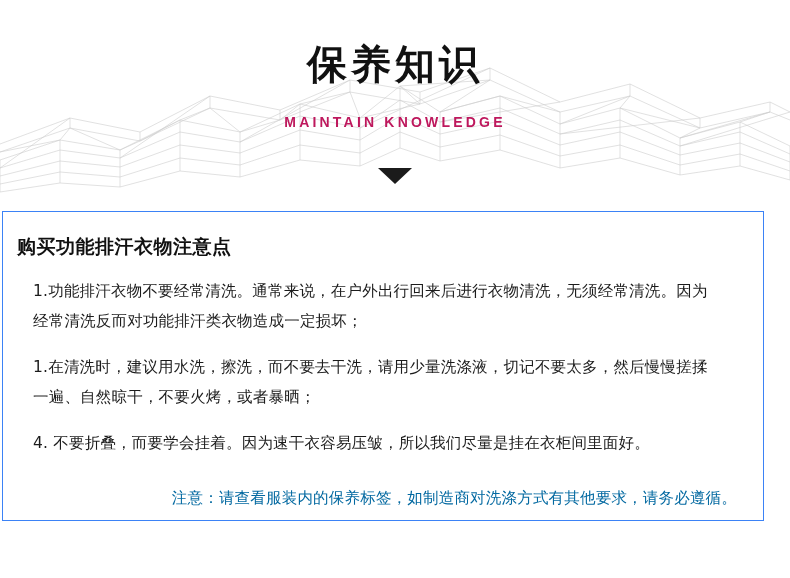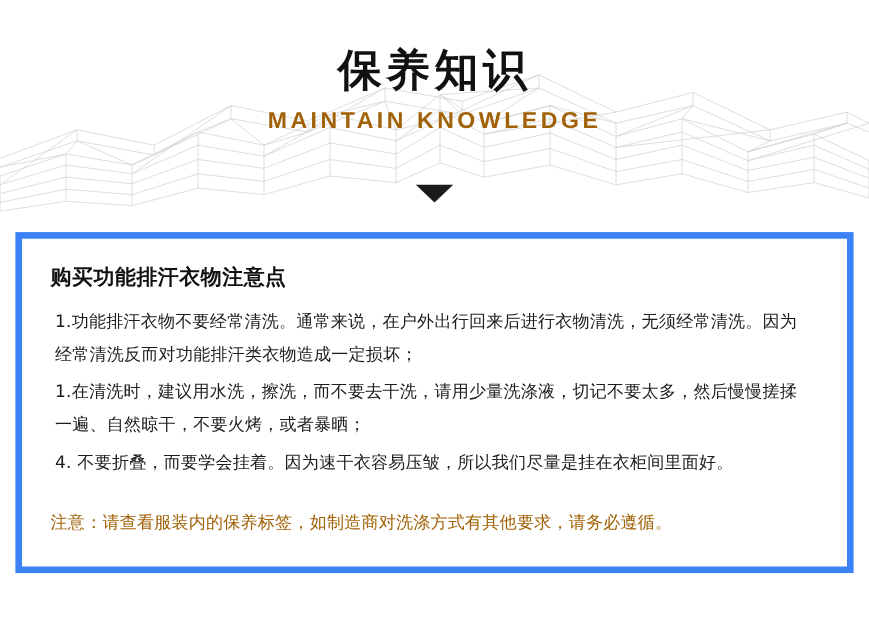--- a/index.html
+++ b/index.html
@@ -53,73 +53,74 @@
   .title-cn {
     font-size: 40px;
     font-weight: bold;
     letter-spacing: 4px;
     color: #111111;
     line-height: 1.1;
     margin: 0;
     font-family: "DejaVu Sans", "Liberation Sans", sans-serif;
   }
   .title-en {
-    margin-top: 12px;
-    font-size: 21px;
+    margin-top: 28px;
+    font-size: 14px;
     font-weight: bold;
     letter-spacing: 3.2px;
-    color: #a16207;
+    color: #be185d;
     font-family: "Liberation Sans", sans-serif;
   }
   .arrow-down {
     position: absolute;
     left: 50%;
     top: 168px;
     transform: translateX(-50%);
     width: 0;
     height: 0;
     border-left: 17px solid transparent;
     border-right: 17px solid transparent;
     border-top: 16px solid #1b1b1b;
   }
 
   
   .content-box {
     position: absolute;
-    left: 14px;
+    left: 2px;
     top: 211px;
     width: 762px;
     height: 310px;
-    border: 6px solid #3b82f6;
+    border: 1px solid #3b82f6;
     box-sizing: border-box;
-    padding: 22px 26px 0 26px;
+    padding: 22px 26px 0 14px;
   }
   .section-title {
     font-size: 19px;
     font-weight: bold;
     color: #111111;
     margin: 0 0 12px 0;
     letter-spacing: 0.5px;
     font-family: "DejaVu Sans", "Liberation Sans", sans-serif;
   }
   .para {
     font-size: 15.5px;
     line-height: 30px;
     color: #1c1c1c;
-    margin: 4px;
+    margin: 16px;
     letter-spacing: 0.2px;
     font-family: "DejaVu Sans", "Liberation Sans", sans-serif;
   }
   .note {
     margin-top: 26px;
     font-size: 15.5px;
     line-height: 28px;
-    color: #a16207;
+    color: #0369a1;
     letter-spacing: 0.2px;
     font-family: "DejaVu Sans", "Liberation Sans", sans-serif;
+    text-align: right;
   }
 </style>
 </head>
 <body>
 
 <div class="page">
 
   <div class="banner">
     <svg class="banner-art" viewBox="0 0 790 200" preserveAspectRatio="none">
       <g stroke="#cccccc" stroke-width="0.6" fill="none">

